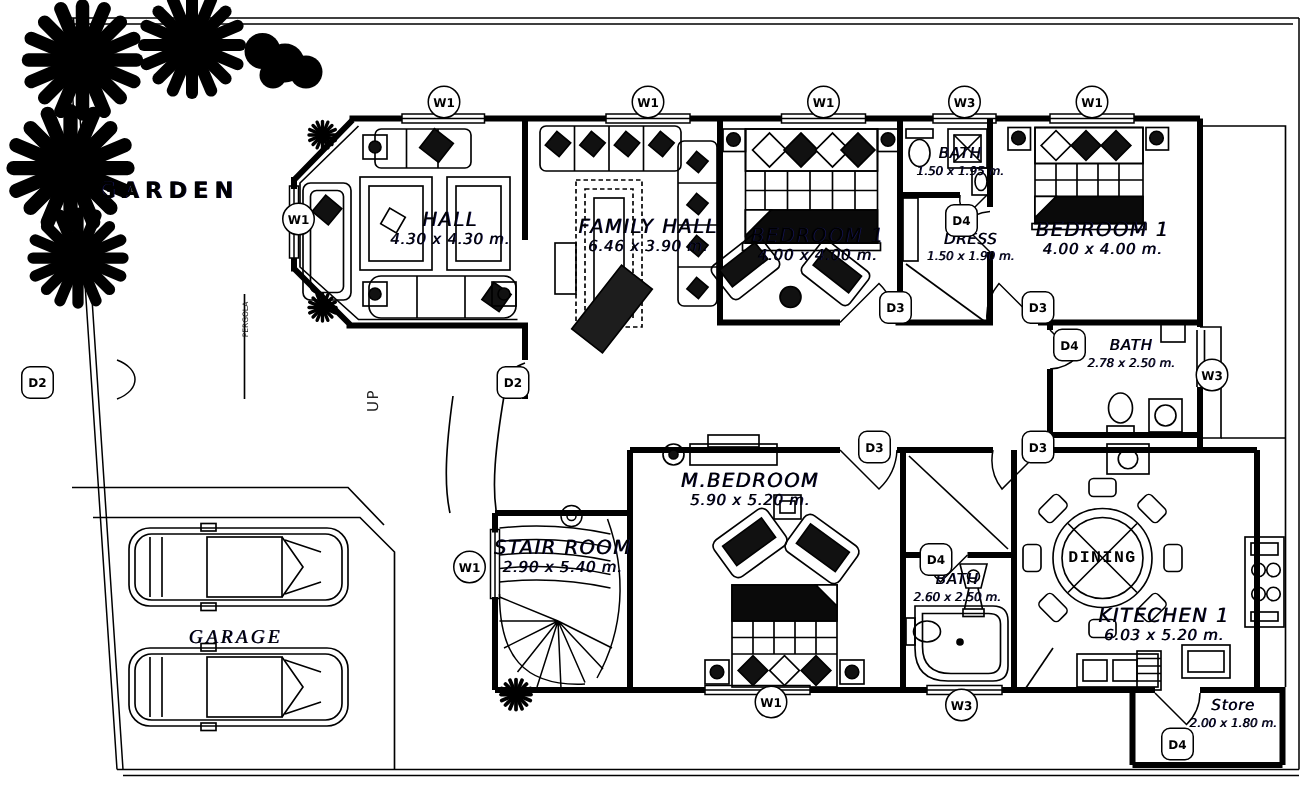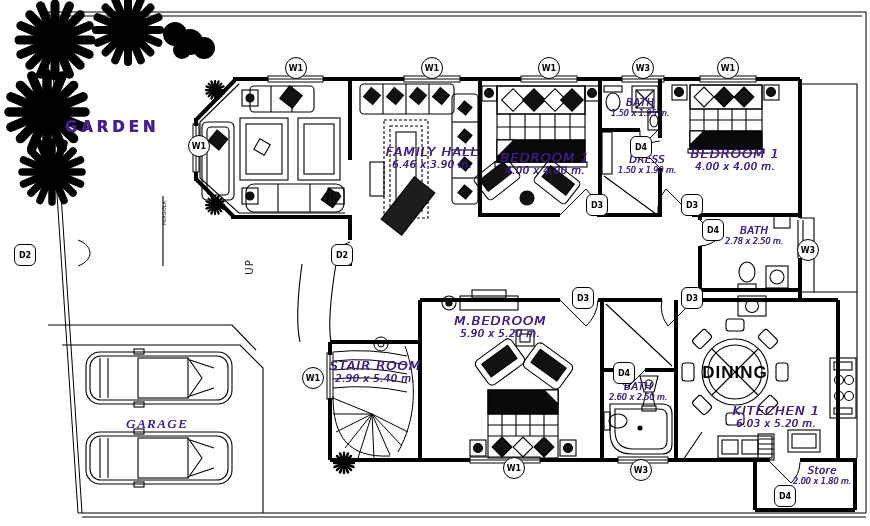--- a/index.html
+++ b/index.html
@@ -1,29 +1,29 @@
 <!DOCTYPE html>
 <html><head>
 <meta charset="utf-8">
 <style>
   html,body{margin:0;padding:0;width:870px;height:526px;overflow:hidden;background:#fff;}
   .stage{position:absolute;left:0;top:0;width:870px;height:526px;font-family:"DejaVu Sans",sans-serif;}
   svg{position:absolute;left:0;top:0;}
-  .rl{position:absolute;transform:translate(-50%,-50%);text-align:center;color:#4c1d95;
+  .rl{position:absolute;transform:translate(-50%,-50%);text-align:center;color:#000000;
       line-height:1.18;white-space:nowrap;z-index:3;font-style:italic;
       text-shadow:0.5px 0 0 #15155a;}
   .rl .nm,.rl .dm{display:block;}
   .lg .nm{font-size:13px;letter-spacing:1px;}
   .lg .dm{font-size:10px;letter-spacing:.5px;}
   .sm .nm{font-size:10px;letter-spacing:.5px;}
   .sm .dm{font-size:8px;}
   .single{font-size:13px;letter-spacing:2px;font-family:Liberation Serif, serif;}
   .garden-lbl{font-size:15px;font-weight:bold;letter-spacing:4px;font-style:normal;}
-  .dining-lbl{font-family:Liberation Sans, sans-serif;color:#000;font-weight:bold;
-      font-size:17px;letter-spacing:1px;font-style:normal;text-shadow:none;}
+  .dining-lbl{font-family:Liberation Mono, monospace;color:#000;font-weight:bold;
+      font-size:11px;letter-spacing:1px;font-style:normal;text-shadow:none;}
   .up-lbl{transform:translate(-50%,-50%) rotate(-90deg);font-size:10px;color:#222;
       font-style:normal;text-shadow:none;letter-spacing:1px;}
   .annot{position:absolute;transform:translate(-50%,-50%) rotate(-90deg);font-size:5px;
       color:#111;z-index:3;letter-spacing:0;}
   .marker{position:absolute;width:20px;height:20px;border:1.4px solid #000;border-radius:50%;
       background:#fff;display:flex;align-items:center;justify-content:center;
       font-size:8px;font-weight:bold;color:#000;transform:translate(-50%,-50%);z-index:4;}
   .marker.oct{border-radius:6px;}
 </style>
 </head>
@@ -326,20 +326,24 @@
     <rect x="788" y="430" width="32" height="22"></rect>
         <rect x="792" y="434" width="24" height="14"></rect>
   </g>
 
   <g>
     <use href="#car" transform="translate(86,352)"></use>
     <use href="#car" transform="translate(86,432)"></use>
   </g>
 </svg>
 
+<div class="rl lg" style="left:300px;top:153px">
+  <span class="nm">HALL</span>
+  <span class="dm">4.30 x 4.30 m.</span>
+</div>
 <div class="rl lg" style="left:432px;top:158px">
   <span class="nm">FAMILY HALL</span>
   <span class="dm">6.46 x 3.90 m.</span>
 </div>
 <div class="rl lg" style="left:545px;top:164px">
   <span class="nm">BEDROOM 1</span>
   <span class="dm">4.00 x 4.00 m.</span>
 </div>
 <div class="rl sm" style="left:640px;top:108px">
   <span class="nm">BATH</span>

